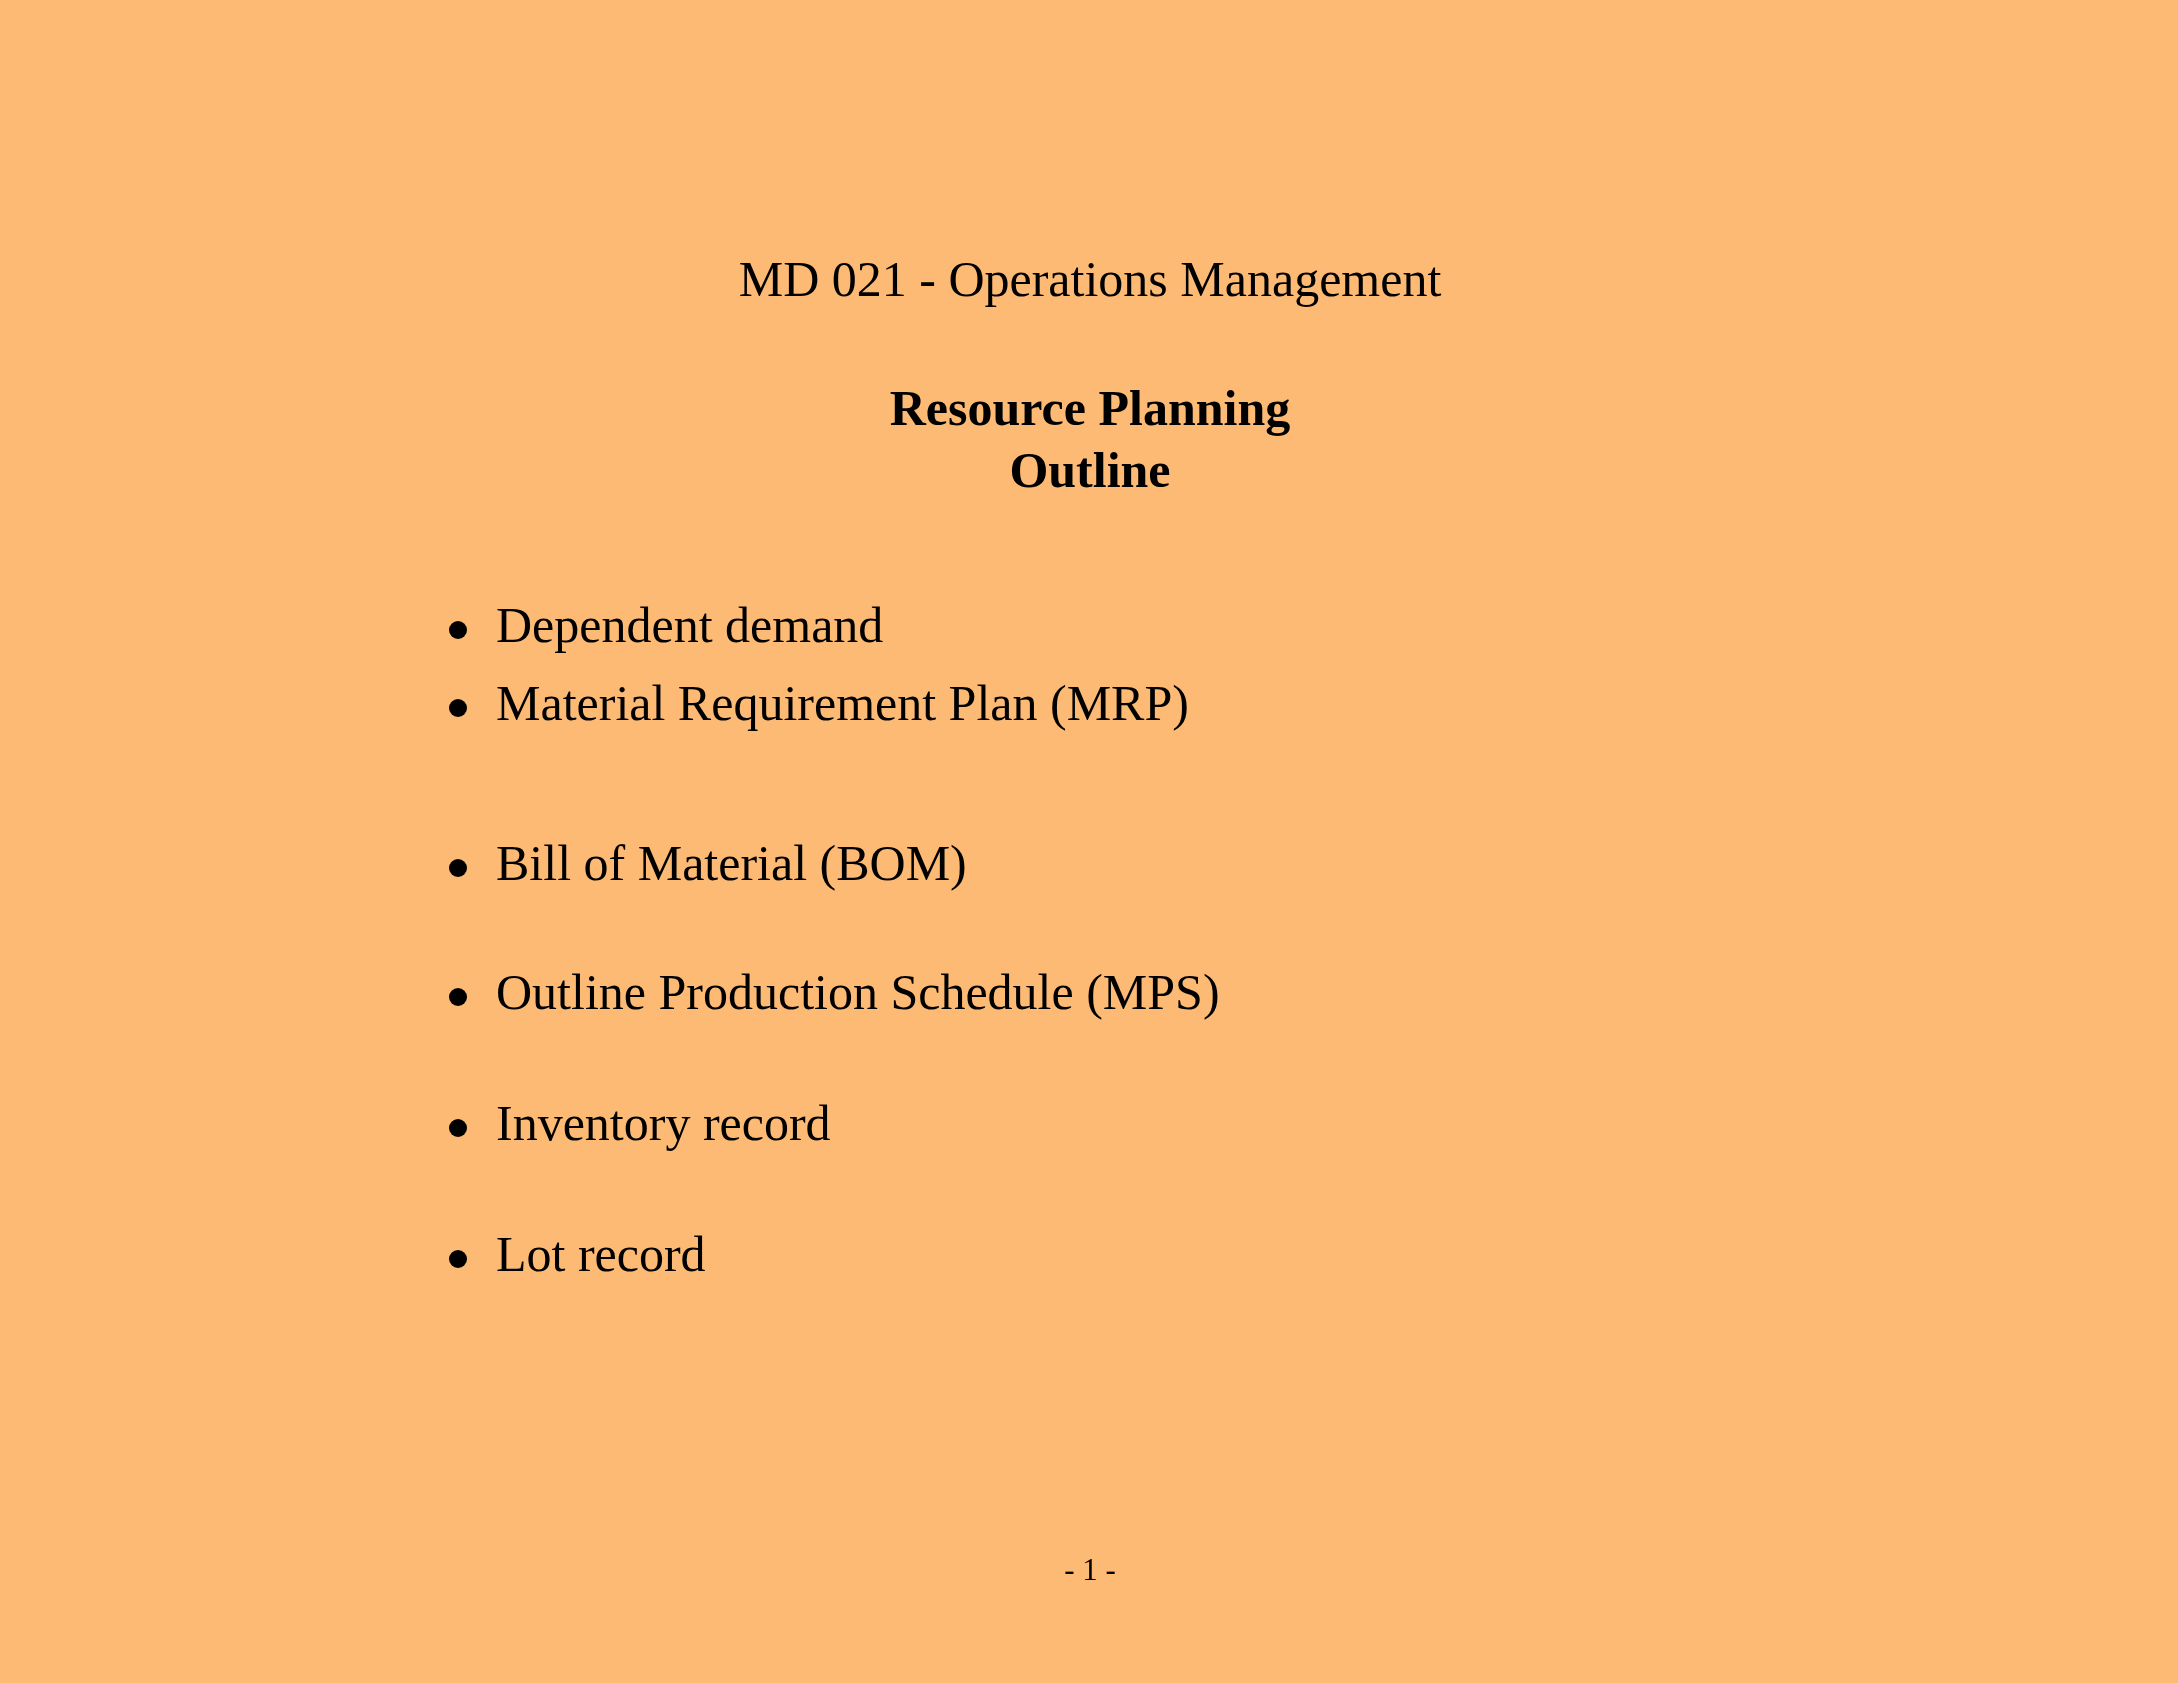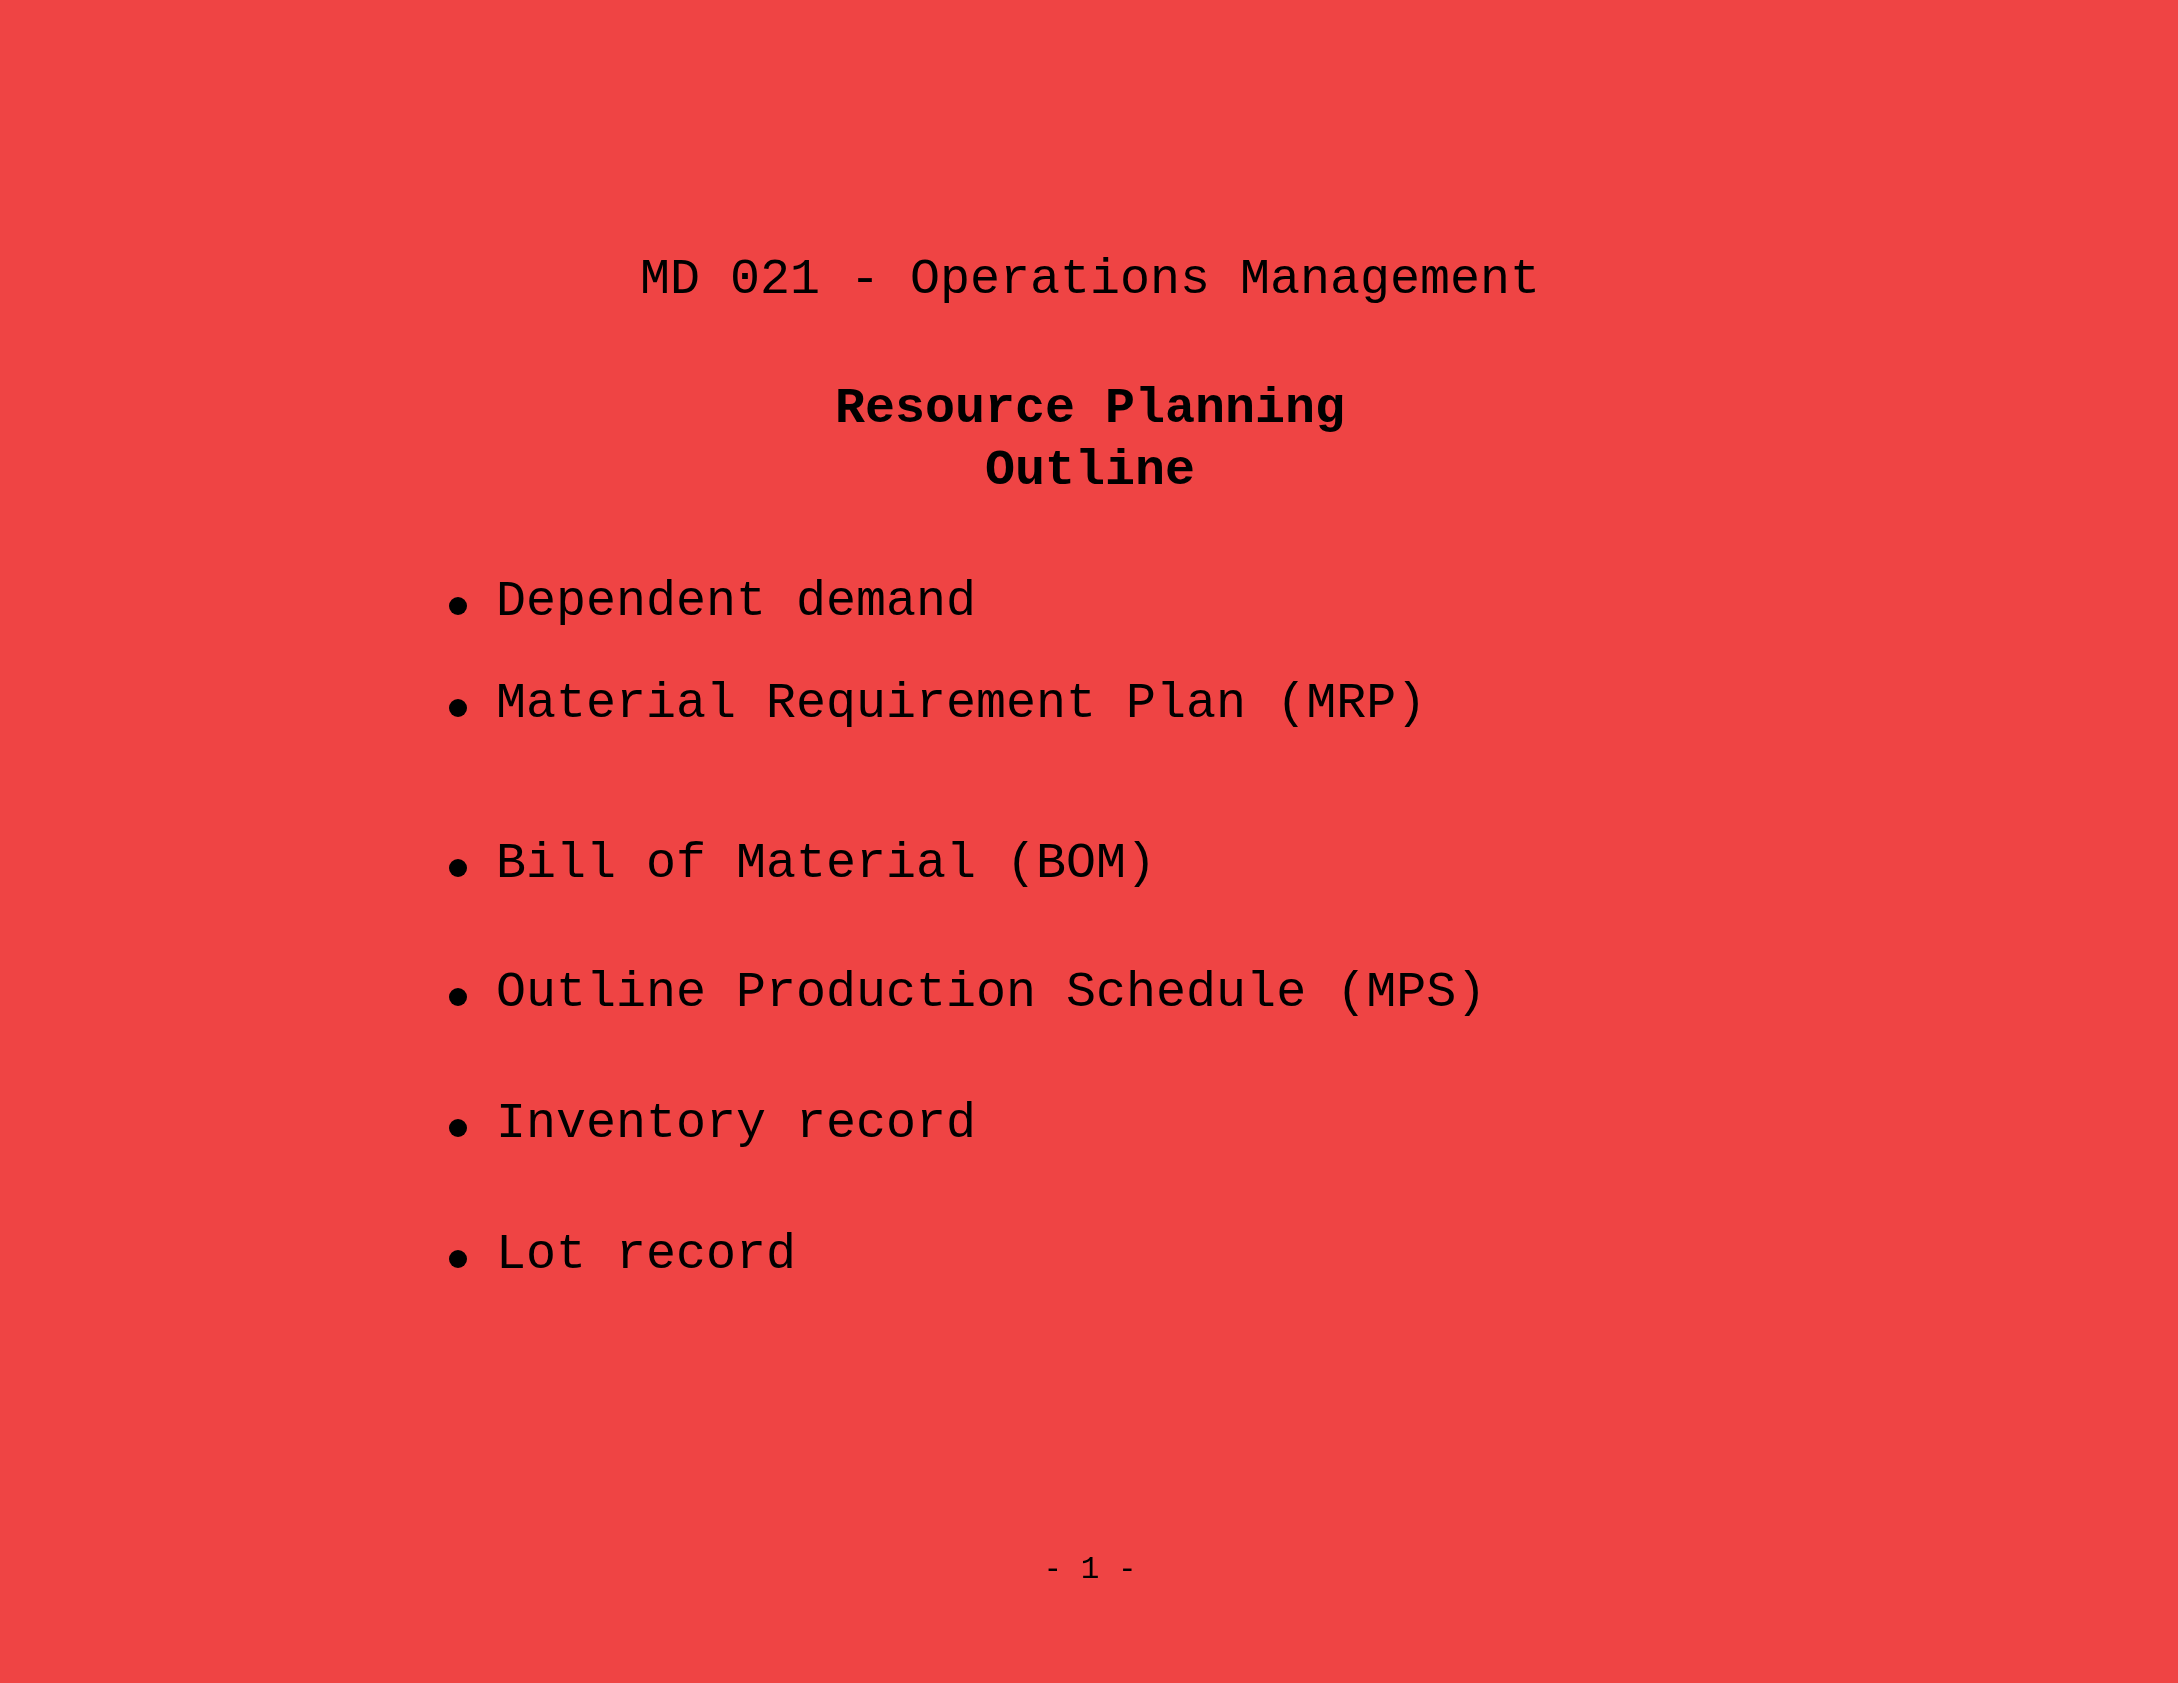--- a/index.html
+++ b/index.html
@@ -13,22 +13,21 @@
       position: relative;
       overflow: hidden;
       font-family: "Liberation Serif", "DejaVu Serif", serif;
       color: #000000;
     }
     .page {
       position: absolute;
       left: 0; top: 0;
       width: 2178px;
       height: 1683px;
-      background: #ef4444;
-      font-family: Liberation Mono, monospace;
+      background: #fdba74;
     }
     .course-title {
       position: absolute;
       left: 0;
       width: 2180px;
       top: 250px;
       text-align: center;
       font-size: 50px;
       line-height: 59px;
       font-weight: normal;
@@ -92,21 +91,21 @@
 <body>
 
 <div class="page">
 
   <div class="course-title">MD 021 - Operations Management</div>
 
   <div class="section-title line1">Resource Planning</div>
   <div class="section-title line2">Outline</div>
 
   <ul class="outline-list">
-    <li class="outline-item" style="top:572px;padding-left:45px;">
+    <li class="outline-item" style="top:596px;padding-left:45px;">
       <span class="bullet"></span>
       <span class="item-text">Dependent demand</span>
     </li>
     <li class="outline-item" style="top:674px;">
       <span class="bullet"></span>
       <span class="item-text">Material Requirement Plan (MRP)</span>
     </li>
     <li class="outline-item" style="top:834px;">
       <span class="bullet"></span>
       <span class="item-text">Bill of Material (BOM)</span>

